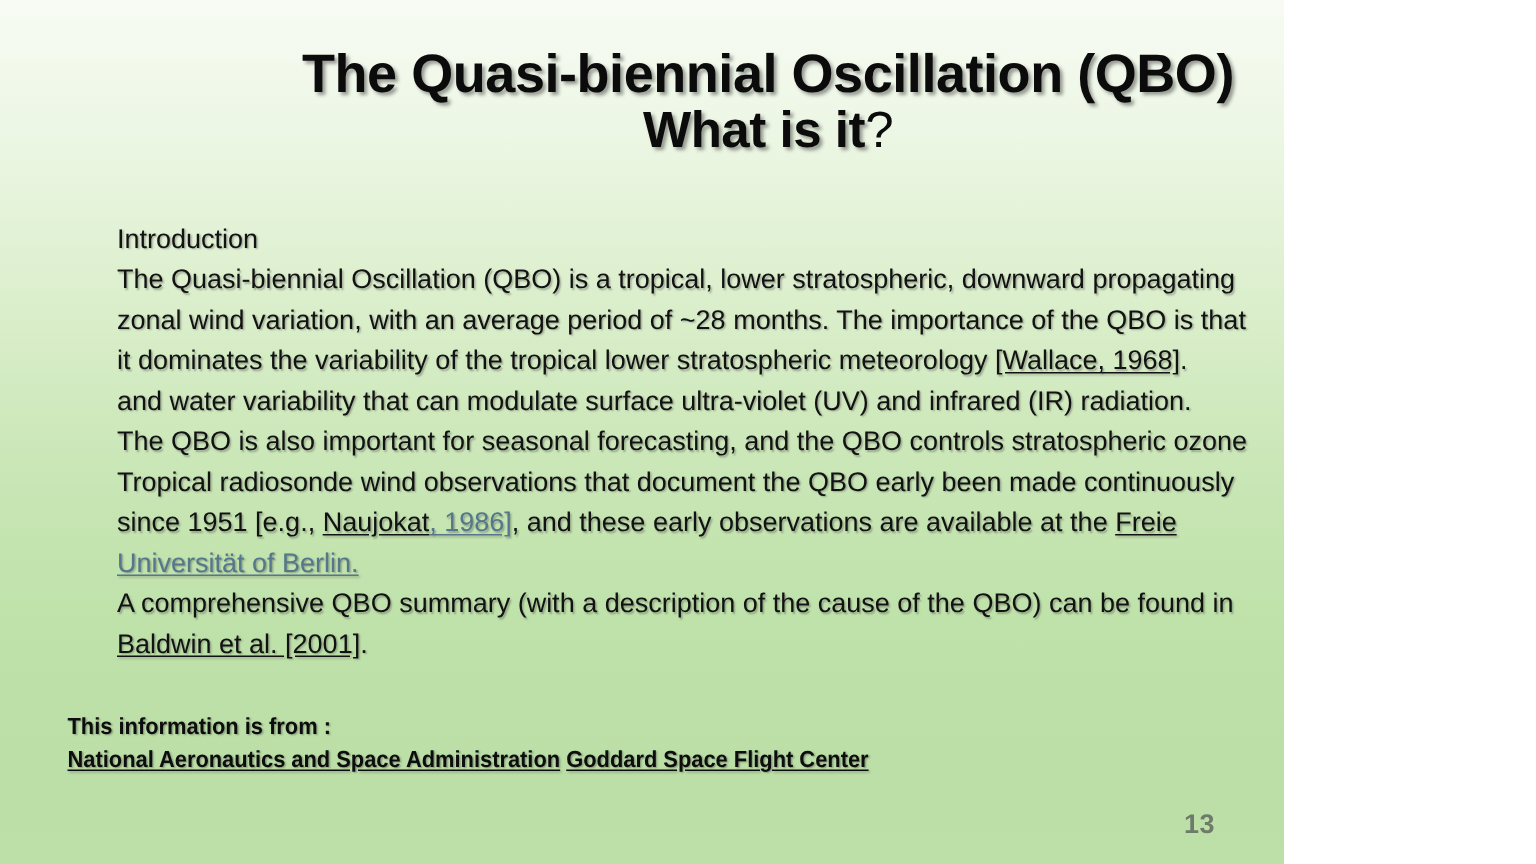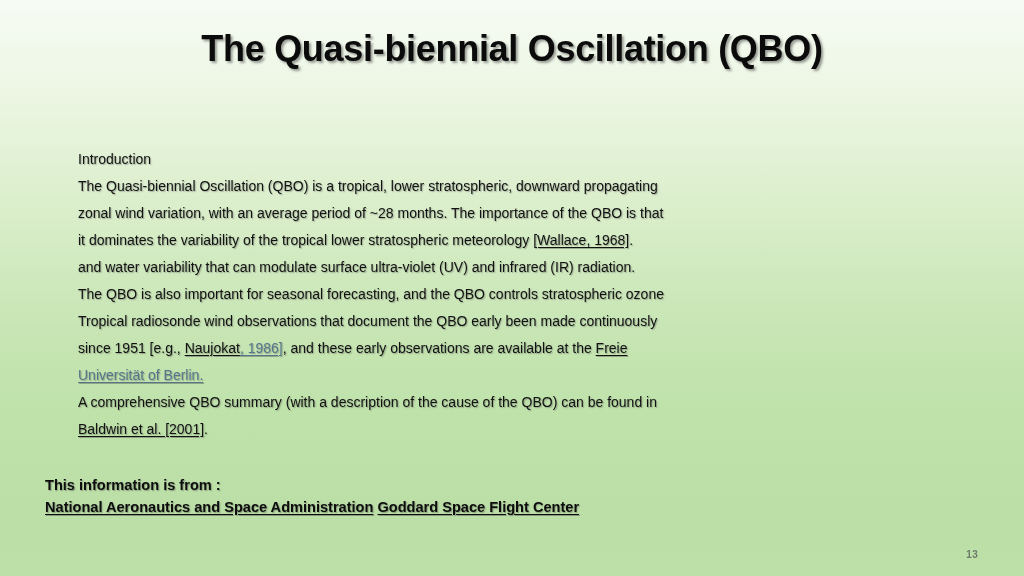--- a/index.html
+++ b/index.html
@@ -9,21 +9,21 @@
   body {
     width: 1024px;
     height: 576px;
     overflow: hidden;
     font-family: "Liberation Sans", sans-serif;
     background: #ffffff;
   }
 
   #slide {
     position: relative;
-    width: 1024px;
+    width: 856px;
     height: 576px;
     background: linear-gradient(to bottom,
         #f7fbf4 0%,
         #f2f9ec 8%,
         #e9f5df 20%,
         #dcefcd 34%,
         #cfe9bd 48%,
         #c4e4b0 62%,
         #bde1a8 76%,
         #bbdfa6 88%,
@@ -56,21 +56,21 @@
     font-weight: 400;
     text-shadow: none;
   }
 
   
   #body-block {
     position: absolute;
     left: 78px;
     top: 146px;
     width: 900px;
-    font-size: 14px;
+    font-size: 18px;
     line-height: 27px;
     color: #121212;
     text-shadow: 1px 1px 1.2px rgba(70,70,70,0.40);
     white-space: nowrap;
   }
   #body-block .line {
     height: 27px;
   }
   .u {
     text-decoration: underline;
@@ -99,33 +99,34 @@
   }
   #footer-block .line {
     height: 22px;
   }
 
   
   #page-number {
     position: absolute;
     right: 46px;
     bottom: 16px;
-    font-size: 10px;
+    font-size: 18px;
     font-weight: 700;
     color: #6f7b6a;
     letter-spacing: 0.3px;
   }
 </style>
 </head>
 <body>
 
 <div id="slide">
 
   <div id="title-block">
     <div class="title-line" id="title-line-1">The Quasi-biennial Oscillation (QBO)</div>
+    <div class="title-line" id="title-line-2"><span>What is it</span><span class="q-mark">?</span></div>
   </div>
 
   <div id="body-block">
 
     <div class="line"><span>Introduction</span></div>
 
     <div class="line"><span>The Quasi-biennial Oscillation (QBO) is a tropical, lower stratospheric, downward propagating</span></div>
 
     <div class="line"><span>zonal wind variation, with an average period of ~28 months. The importance of the QBO is that</span></div>
 

